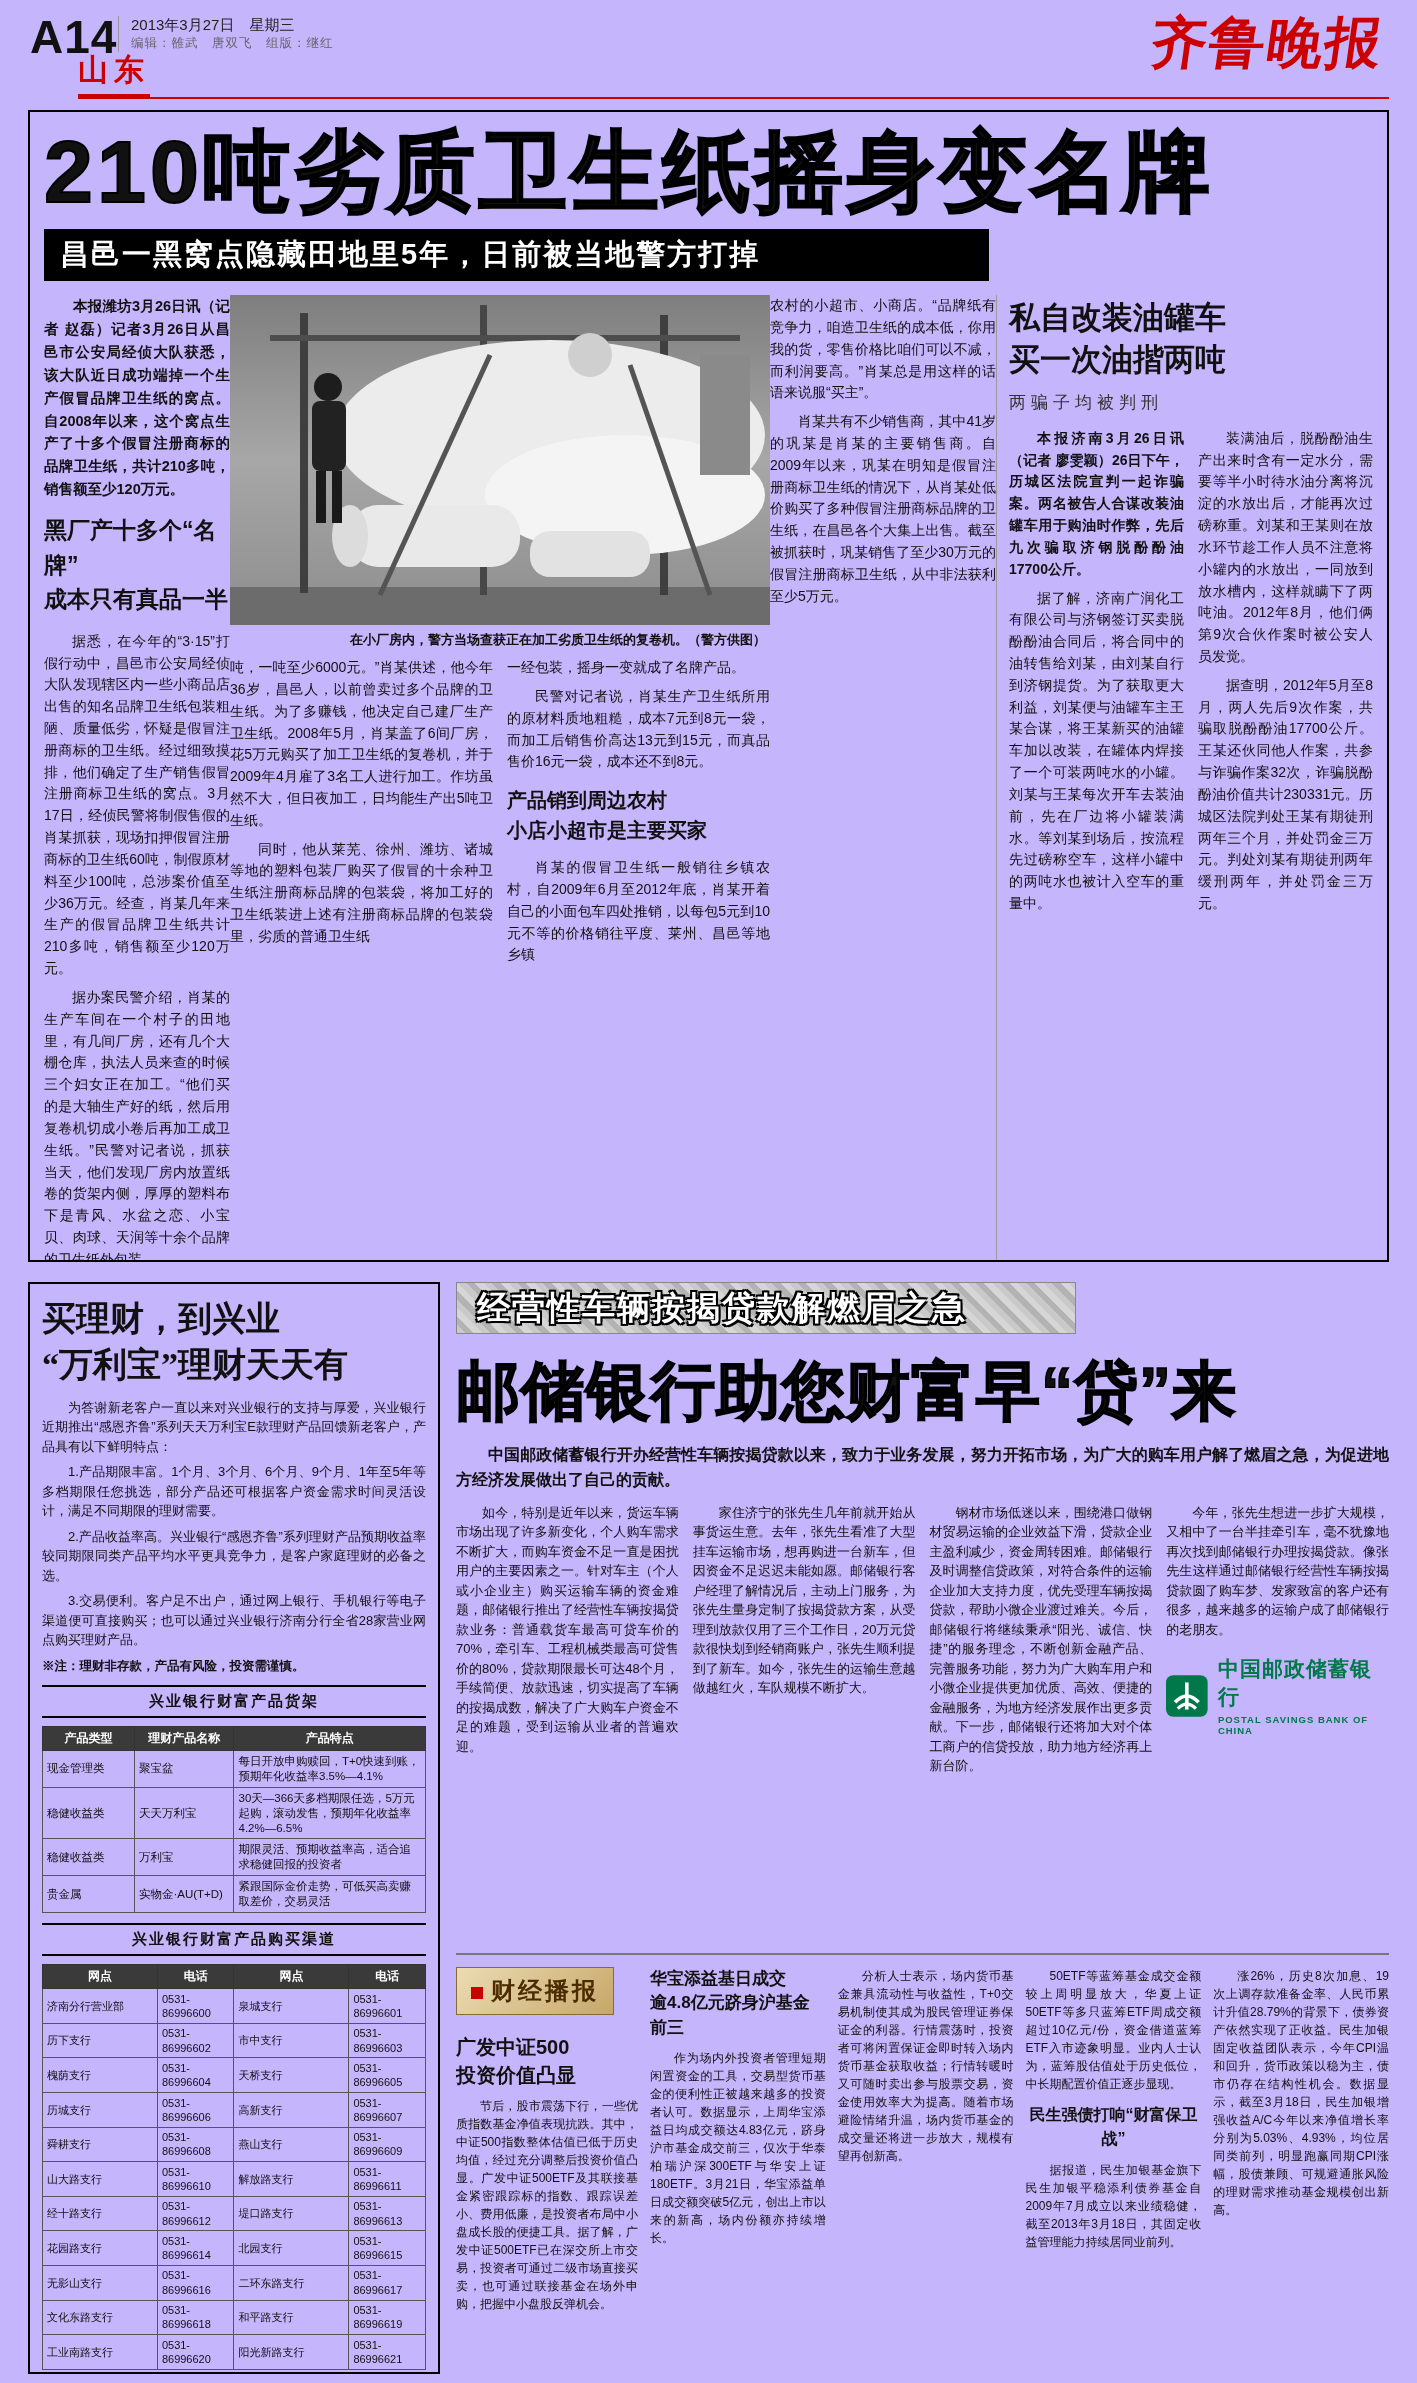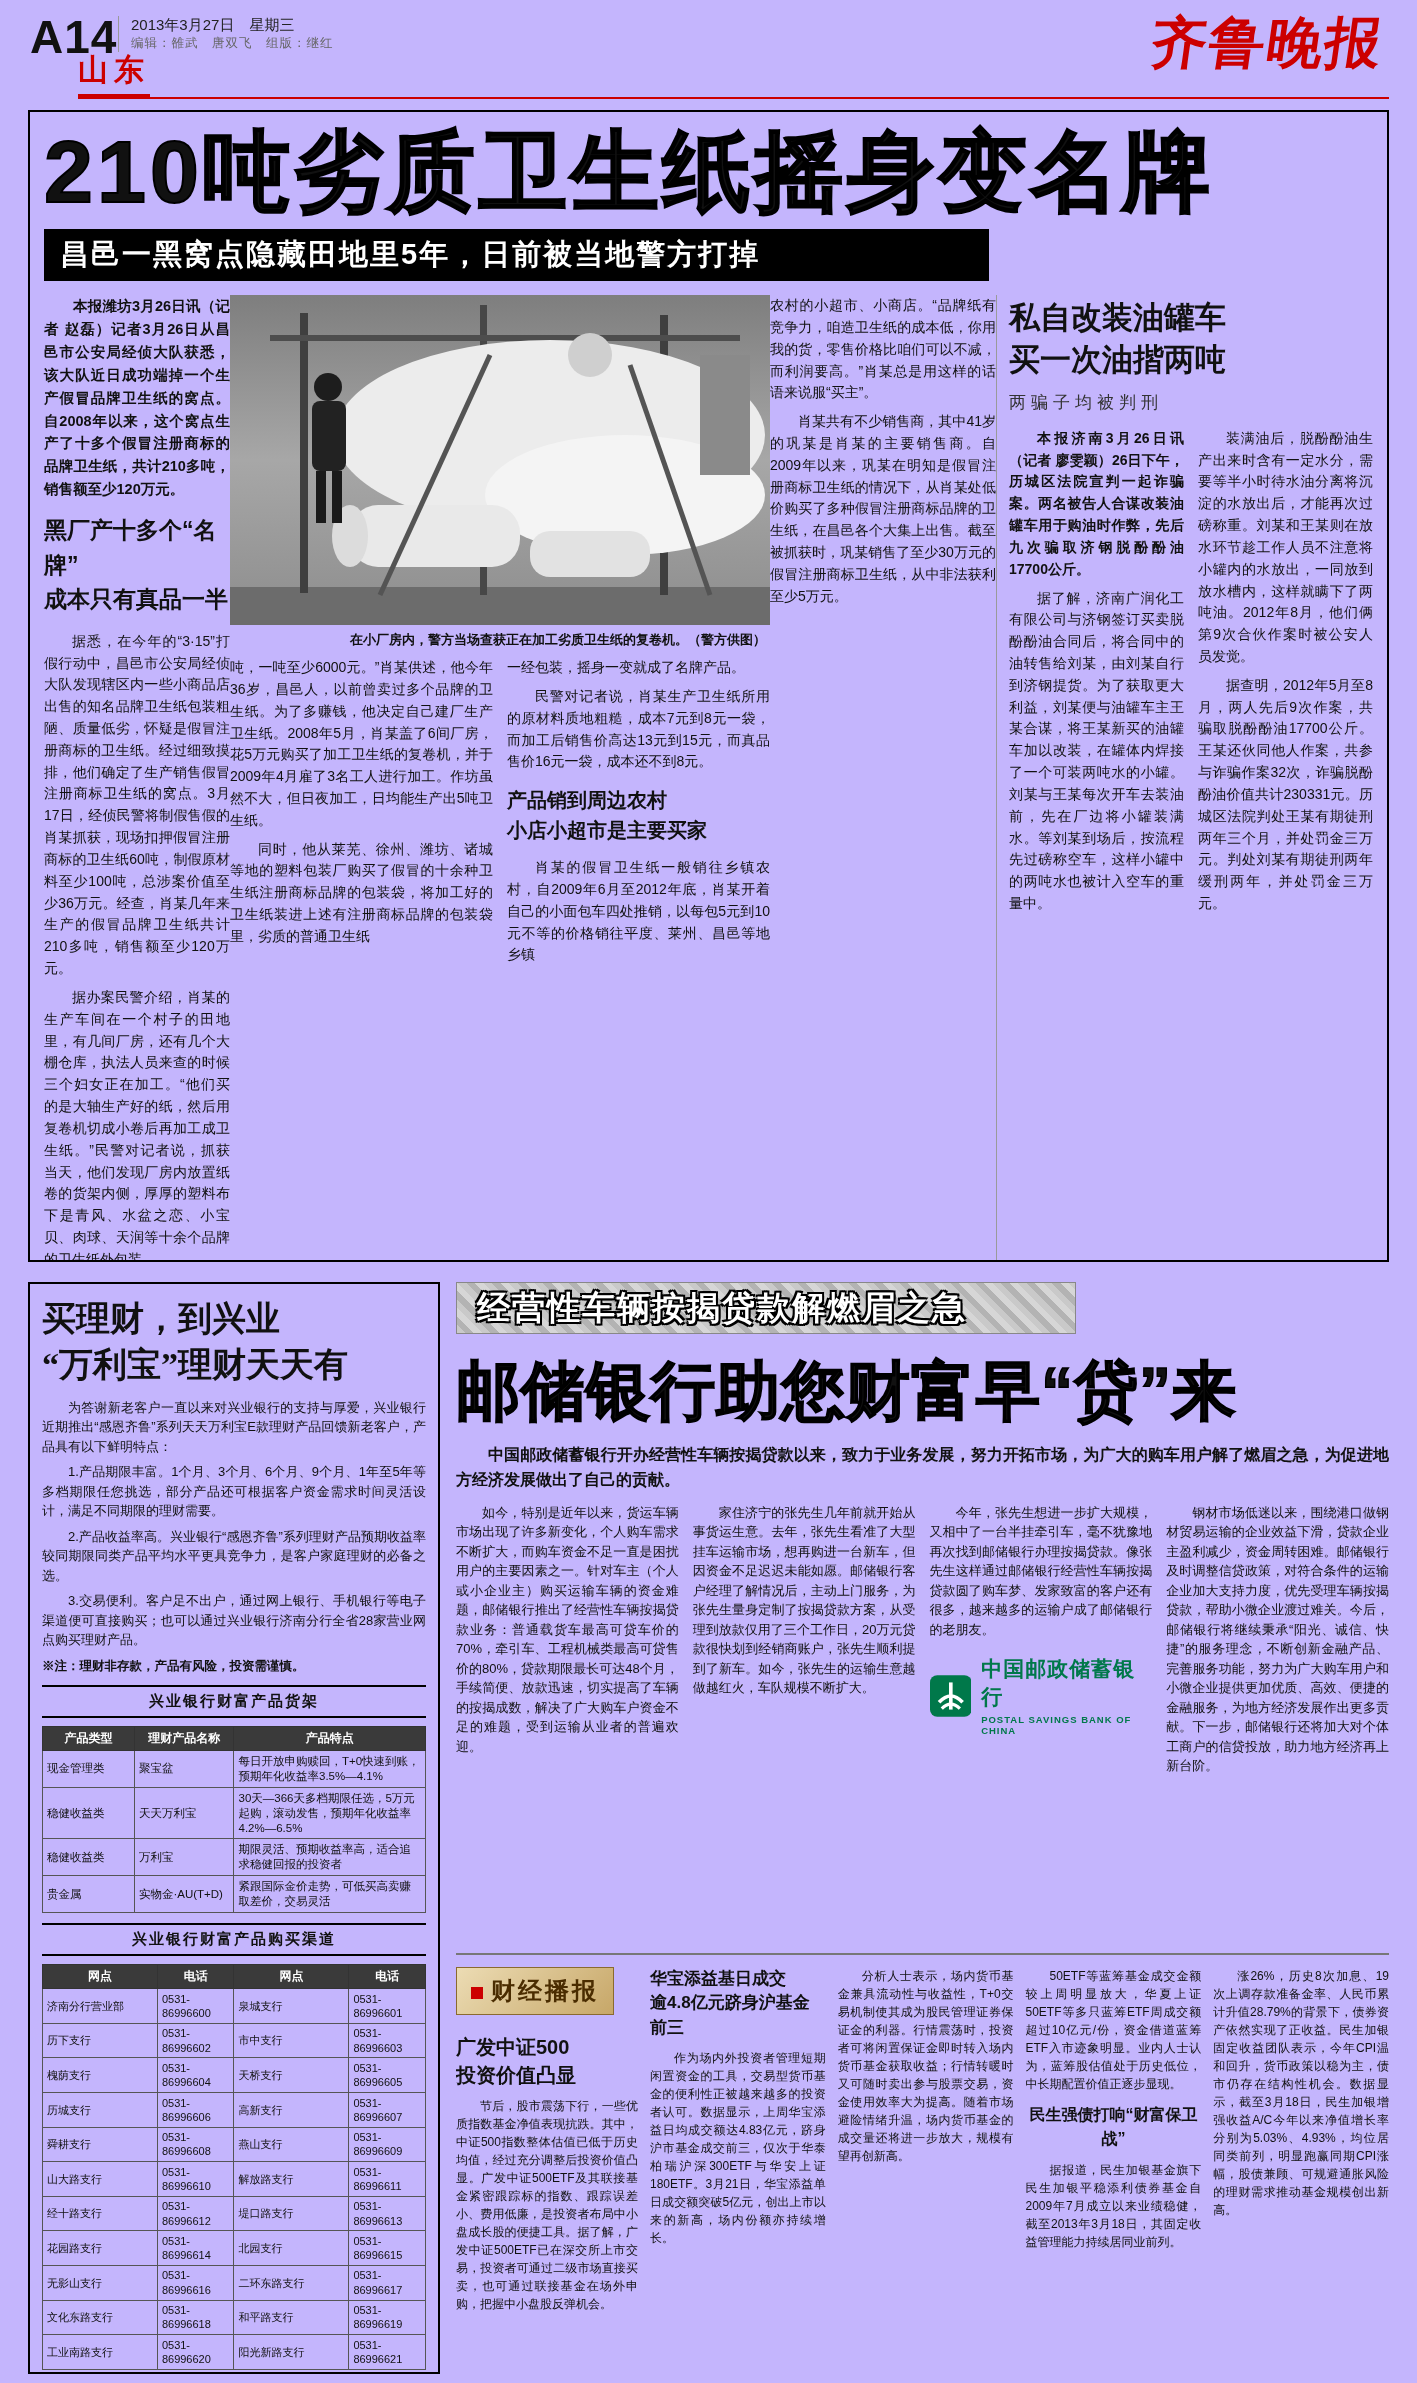--- a/index.html
+++ b/index.html
@@ -356,37 +356,37 @@
       <p class="psbc-lead">中国邮政储蓄银行开办经营性车辆按揭贷款以来，致力于业务发展，努力开拓市场，为广大的购车用户解了燃眉之急，为促进地方经济发展做出了自己的贡献。</p>
 
       <div class="psbc-cols">
         <div class="pcol">
           <p class="ad-p">如今，特别是近年以来，货运车辆市场出现了许多新变化，个人购车需求不断扩大，而购车资金不足一直是困扰用户的主要因素之一。针对车主（个人或小企业主）购买运输车辆的资金难题，邮储银行推出了经营性车辆按揭贷款业务：普通载货车最高可贷车价的70%，牵引车、工程机械类最高可贷售价的80%，贷款期限最长可达48个月，手续简便、放款迅速，切实提高了车辆的按揭成数，解决了广大购车户资金不足的难题，受到运输从业者的普遍欢迎。</p>
         </div>
         <div class="pcol">
           <p class="ad-p">家住济宁的张先生几年前就开始从事货运生意。去年，张先生看准了大型挂车运输市场，想再购进一台新车，但因资金不足迟迟未能如愿。邮储银行客户经理了解情况后，主动上门服务，为张先生量身定制了按揭贷款方案，从受理到放款仅用了三个工作日，20万元贷款很快划到经销商账户，张先生顺利提到了新车。如今，张先生的运输生意越做越红火，车队规模不断扩大。</p>
         </div>
         <div class="pcol">
+          <p class="ad-p">钢材市场低迷以来，围绕港口做钢材贸易运输的企业效益下滑，贷款企业主盈利减少，资金周转困难。邮储银行及时调整信贷政策，对符合条件的运输企业加大支持力度，优先受理车辆按揭贷款，帮助小微企业渡过难关。今后，邮储银行将继续秉承“阳光、诚信、快捷”的服务理念，不断创新金融产品、完善服务功能，努力为广大购车用户和小微企业提供更加优质、高效、便捷的金融服务，为地方经济发展作出更多贡献。下一步，邮储银行还将加大对个体工商户的信贷投放，助力地方经济再上新台阶。</p>
+        </div>
+        <div class="pcol">
           <p class="ad-p">今年，张先生想进一步扩大规模，又相中了一台半挂牵引车，毫不犹豫地再次找到邮储银行办理按揭贷款。像张先生这样通过邮储银行经营性车辆按揭贷款圆了购车梦、发家致富的客户还有很多，越来越多的运输户成了邮储银行的老朋友。</p>
           <div class="psbc-logo">
             <svg width="46" height="46" viewBox="0 0 46 46">
               <rect width="46" height="46" rx="8" fill="#00784a"></rect>
               <rect x="21" y="8" width="4" height="30" fill="#fff"></rect>
               <path d="M10 30 Q23 16 36 30" stroke="#fff" stroke-width="4" fill="none"></path>
               <path d="M13 37 Q23 27 33 37" stroke="#fff" stroke-width="3.5" fill="none"></path>
             </svg>
             <div class="psbc-logo-text">
               <div class="cn">中国邮政储蓄银行</div>
               <div class="en">POSTAL SAVINGS BANK OF CHINA</div>
             </div>
           </div>
         </div>
-        <div class="pcol">
-          <p class="ad-p">钢材市场低迷以来，围绕港口做钢材贸易运输的企业效益下滑，贷款企业主盈利减少，资金周转困难。邮储银行及时调整信贷政策，对符合条件的运输企业加大支持力度，优先受理车辆按揭贷款，帮助小微企业渡过难关。今后，邮储银行将继续秉承“阳光、诚信、快捷”的服务理念，不断创新金融产品、完善服务功能，努力为广大购车用户和小微企业提供更加优质、高效、便捷的金融服务，为地方经济发展作出更多贡献。下一步，邮储银行还将加大对个体工商户的信贷投放，助力地方经济再上新台阶。</p>
-        </div>
       </div>
 
       <div class="finance">
         <div class="fcol fcol-a">
           <div class="fin-label">
             <span class="seal"></span><span>财经播报</span>
           </div>
           <div class="fin-title">
             <span>广发中证500</span><br>
             <span>投资价值凸显</span>

